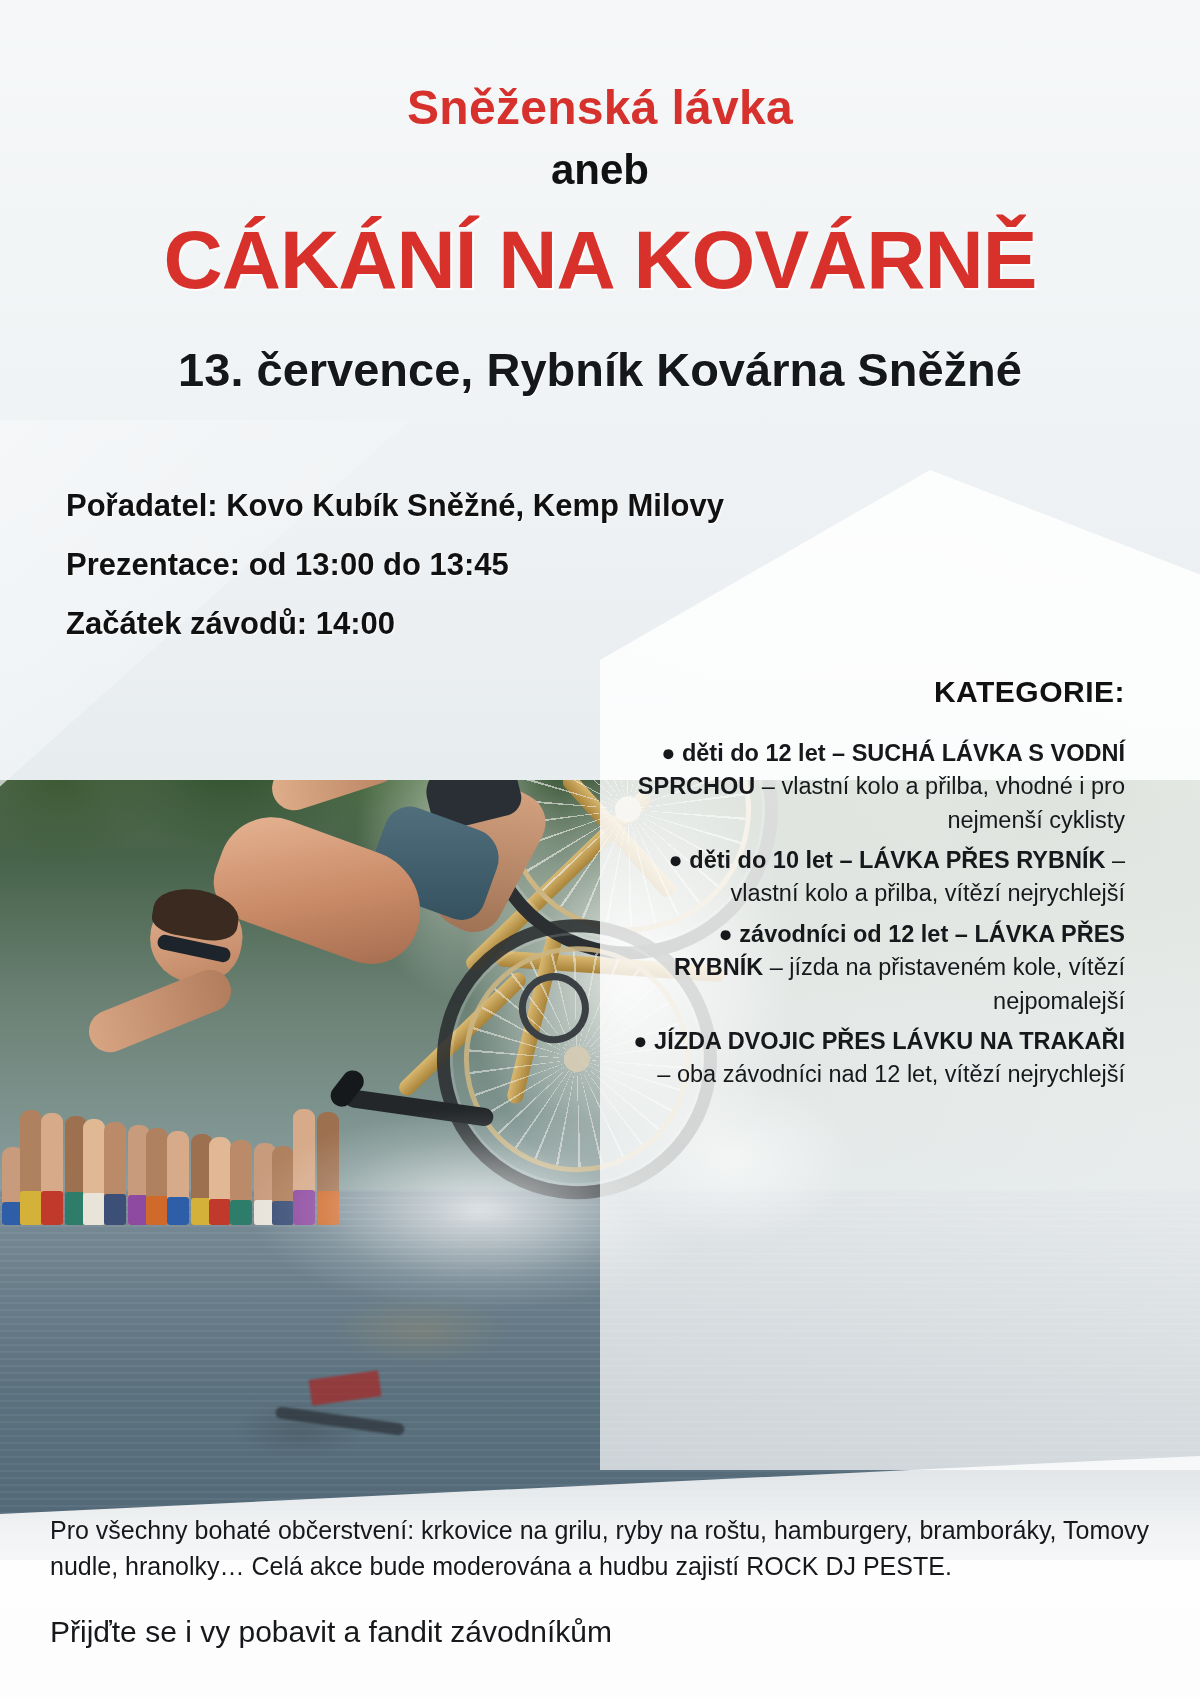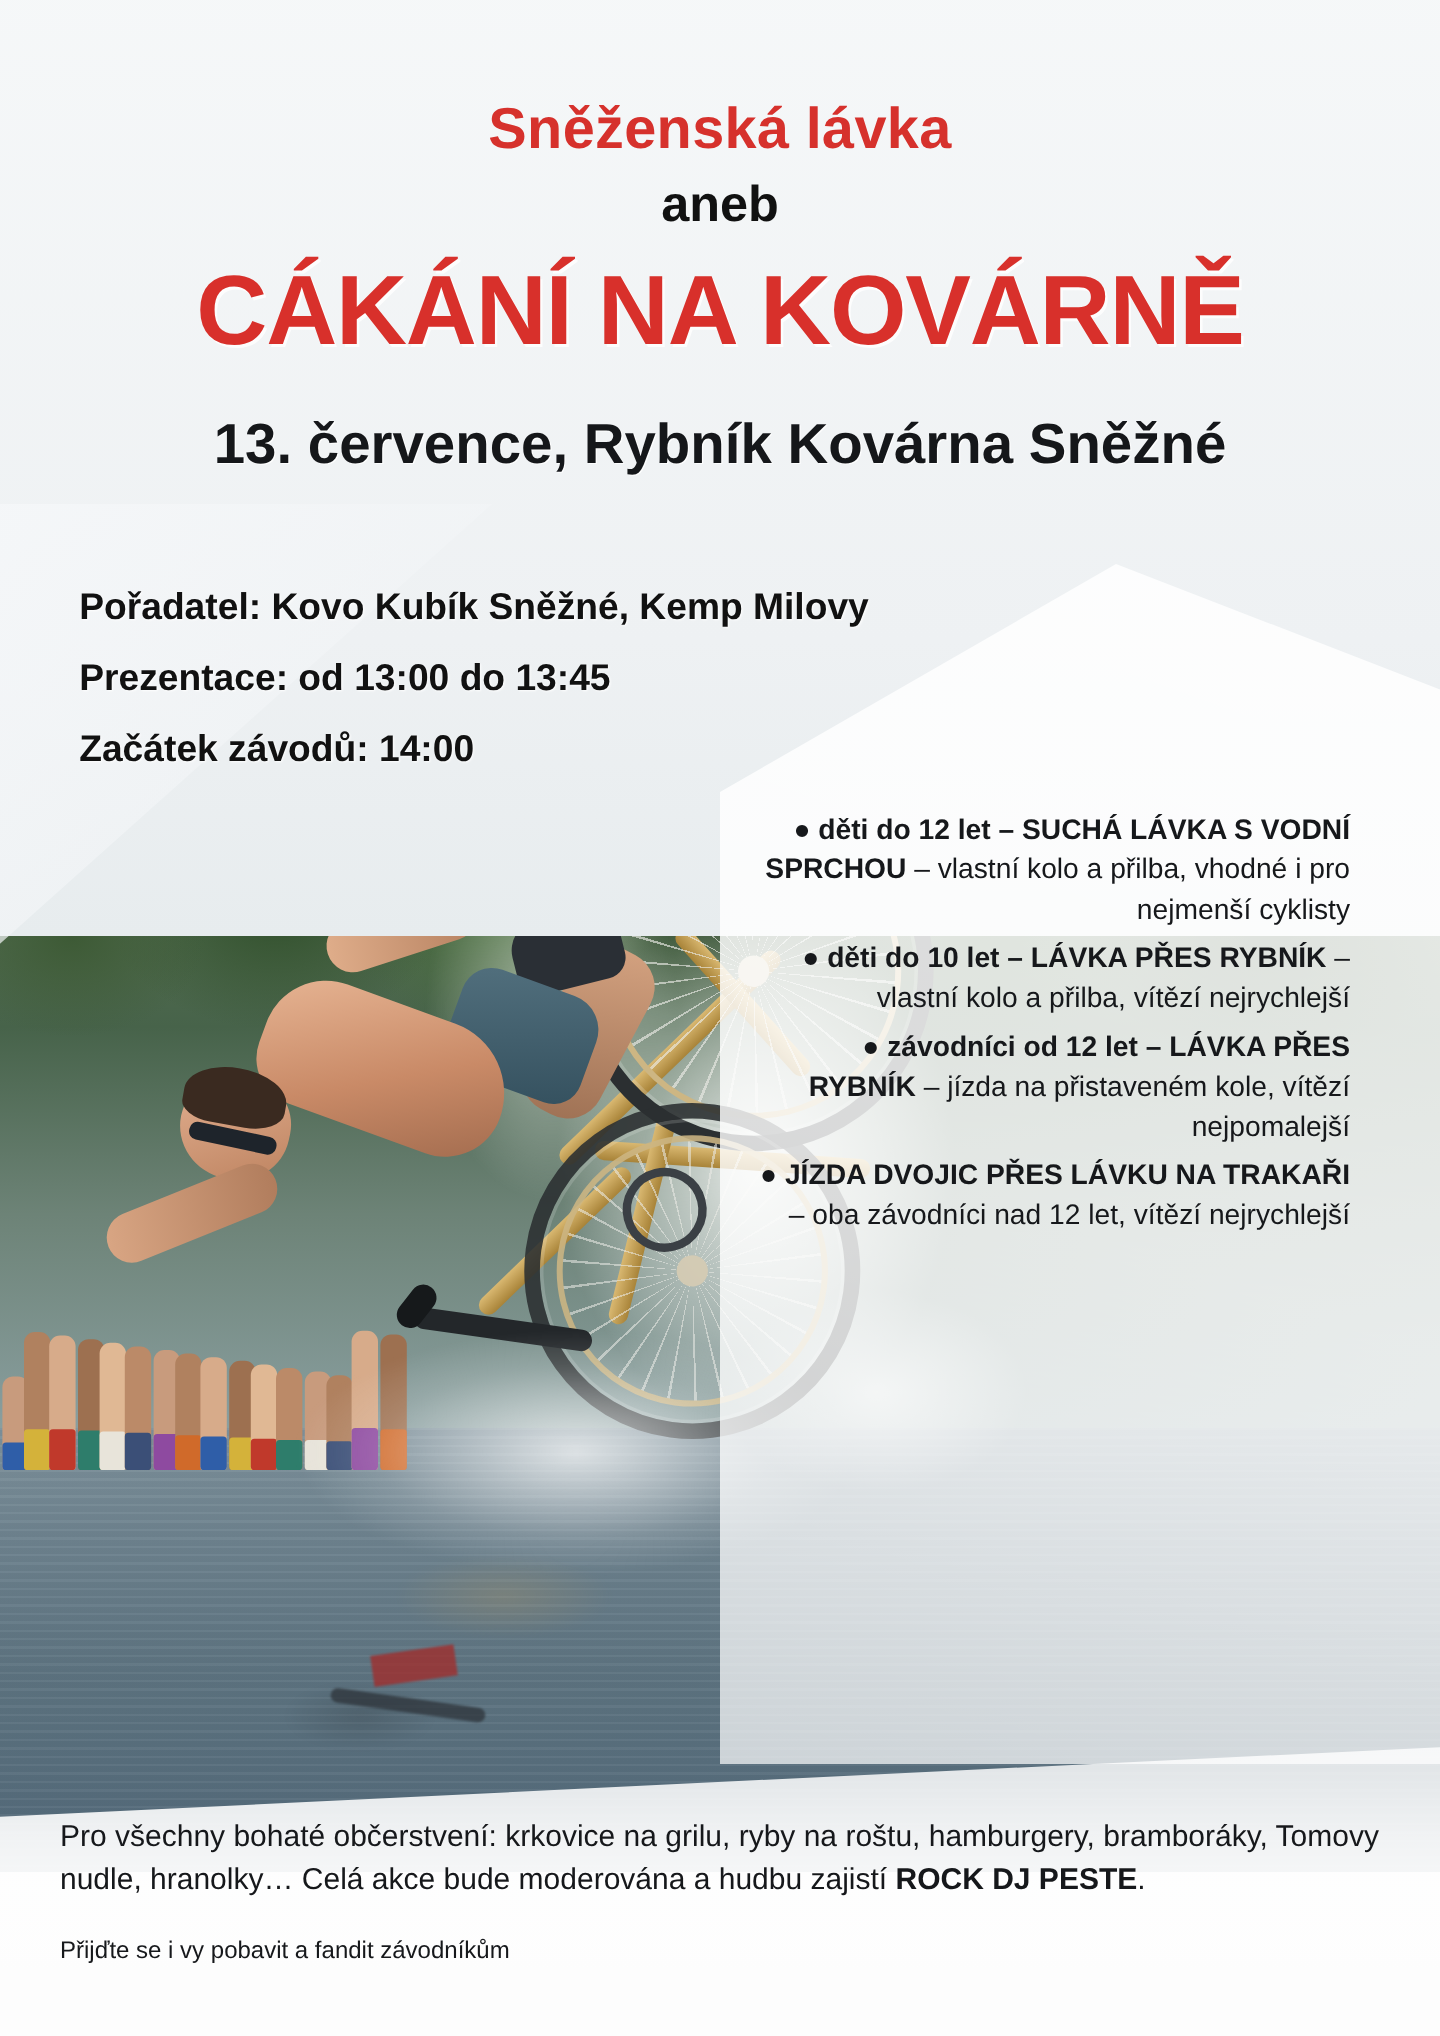--- a/index.html
+++ b/index.html
@@ -255,23 +255,23 @@
   .cat-item b { font-weight: bold; }
   .cat-item .bullet { font-weight: bold; }
   .prizes {
     margin-top: 36px; text-align: right; font-size: 24px; font-weight: bold; color: #111;
   }
 
   .footer { position: absolute; left: 50px; top: 1512px; width: 1100px; }
   .footer .f1 {
     font-size: 25px; line-height: 1.45; color: #16181b;
   }
-  .footer .f1 b { font-weight: bold; }
+  .footer .f1 b { font-weight: normal; }
   .footer .f2 {
-    margin-top: 30px; font-size: 20px; color: #16181b;
+    margin-top: 30px; font-size: 30px; color: #16181b;
   }
 </style>
 </head>
 <body>
 
 <div class="poster">
 
   <div class="photo">
     <div class="bg-sky"></div>
     <div class="bg-trees"></div>
@@ -382,20 +382,21 @@
     <div class="t-title">CÁKÁNÍ NA KOVÁRNĚ</div>
     <div class="t-date">13. července, Rybník Kovárna Sněžné</div>
 
     <div class="info">
       <div>Pořadatel: Kovo Kubík Sněžné, Kemp Milovy</div>
       <div>Prezentace: od 13:00 do 13:45</div>
       <div>Začátek závodů: 14:00</div>
     </div>
 
     <div class="cats">
+      <div class="cats-title">KATEGORIE:</div>
       <div id="cat-list">
           <div class="cat-item"><span class="bullet">● </span><b>děti do 12 let – SUCHÁ LÁVKA S VODNÍ SPRCHOU</b><span> – vlastní kolo a přilba, vhodné i pro nejmenší cyklisty</span></div>
           <div class="cat-item"><span class="bullet">● </span><b>děti do 10 let – LÁVKA PŘES RYBNÍK</b><span> – vlastní kolo a přilba, vítězí nejrychlejší</span></div>
           <div class="cat-item"><span class="bullet">● </span><b>závodníci od 12 let – LÁVKA PŘES RYBNÍK</b><span> – jízda na přistaveném kole, vítězí nejpomalejší</span></div>
           <div class="cat-item"><span class="bullet">● </span><b>JÍZDA DVOJIC PŘES LÁVKU NA TRAKAŘI</b><span> – oba závodníci nad 12 let, vítězí nejrychlejší</span></div>
         </div>
     </div>
 
     <div class="footer">
       <div class="f1">

